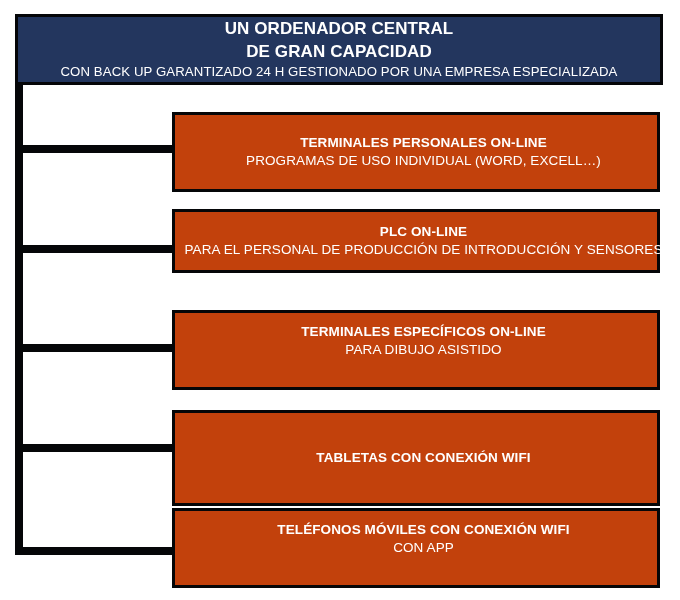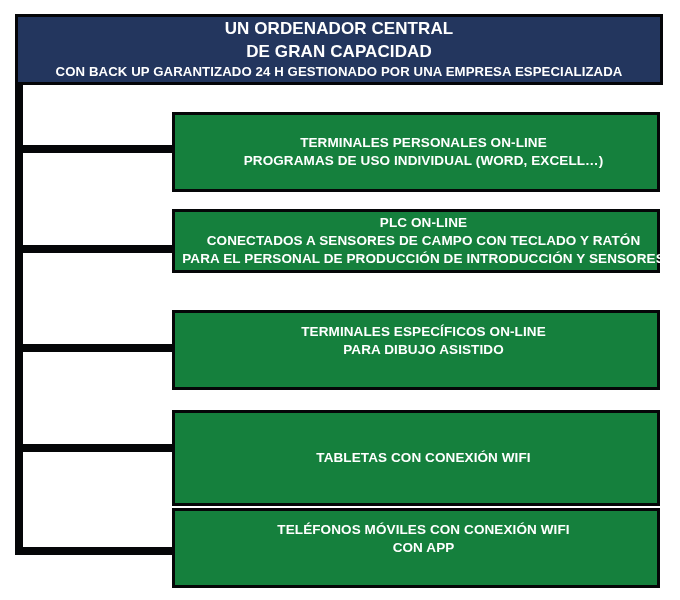--- a/index.html
+++ b/index.html
@@ -44,21 +44,21 @@
     text-align: center;
     color: #ffffff;
     padding: 4px 10px;
   }
 
   .node.root {
     background: #23365e;
   }
 
   .node.child {
-    background: #15803d;
+    background: #c2410c;
     padding-left: 25px;
   }
 
   .node.child.top-aligned {
     justify-content: flex-start;
     padding-top: 10px;
   }
 
   .node .line {
     display: block;
@@ -66,21 +66,21 @@
     letter-spacing: 0.1px;
     white-space: nowrap;
   }
 
   .node .line.strong {
     font-weight: bold;
     font-size: 13.5px;
   }
 
   .node .line.normal {
-    font-weight: bold;
+    font-weight: normal;
     font-size: 13.5px;
   }
 
   .node.root .line.strong {
     font-size: 17px;
   }
   .node.root .line.normal {
     font-size: 13.2px;
   }
 </style>
@@ -103,21 +103,20 @@
     <span class="line normal">CON BACK UP GARANTIZADO 24 H GESTIONADO POR UNA EMPRESA ESPECIALIZADA</span>
   </div>
 
   <div class="node child" style="left:172px; top:112px; width:488px; height:80px;">
     <span class="line strong">TERMINALES PERSONALES ON-LINE</span>
     <span class="line normal">PROGRAMAS DE USO INDIVIDUAL (WORD, EXCELL…)</span>
   </div>
 
   <div class="node child" style="left:172px; top:209px; width:488px; height:64px;">
     <span class="line strong">PLC ON-LINE</span>
-    <span class="line normal">CONECTADOS A SENSORES DE CAMPO CON TECLADO Y RATÓN</span>
     <span class="line normal">PARA EL PERSONAL DE PRODUCCIÓN DE INTRODUCCIÓN Y SENSORES</span>
   </div>
 
   <div class="node child top-aligned" style="left:172px; top:310px; width:488px; height:80px;">
     <span class="line strong">TERMINALES ESPECÍFICOS ON-LINE</span>
     <span class="line normal">PARA DIBUJO ASISTIDO</span>
   </div>
 
   <div class="node child" style="left:172px; top:410px; width:488px; height:96px;">
     <span class="line strong">TABLETAS CON CONEXIÓN WIFI</span>

